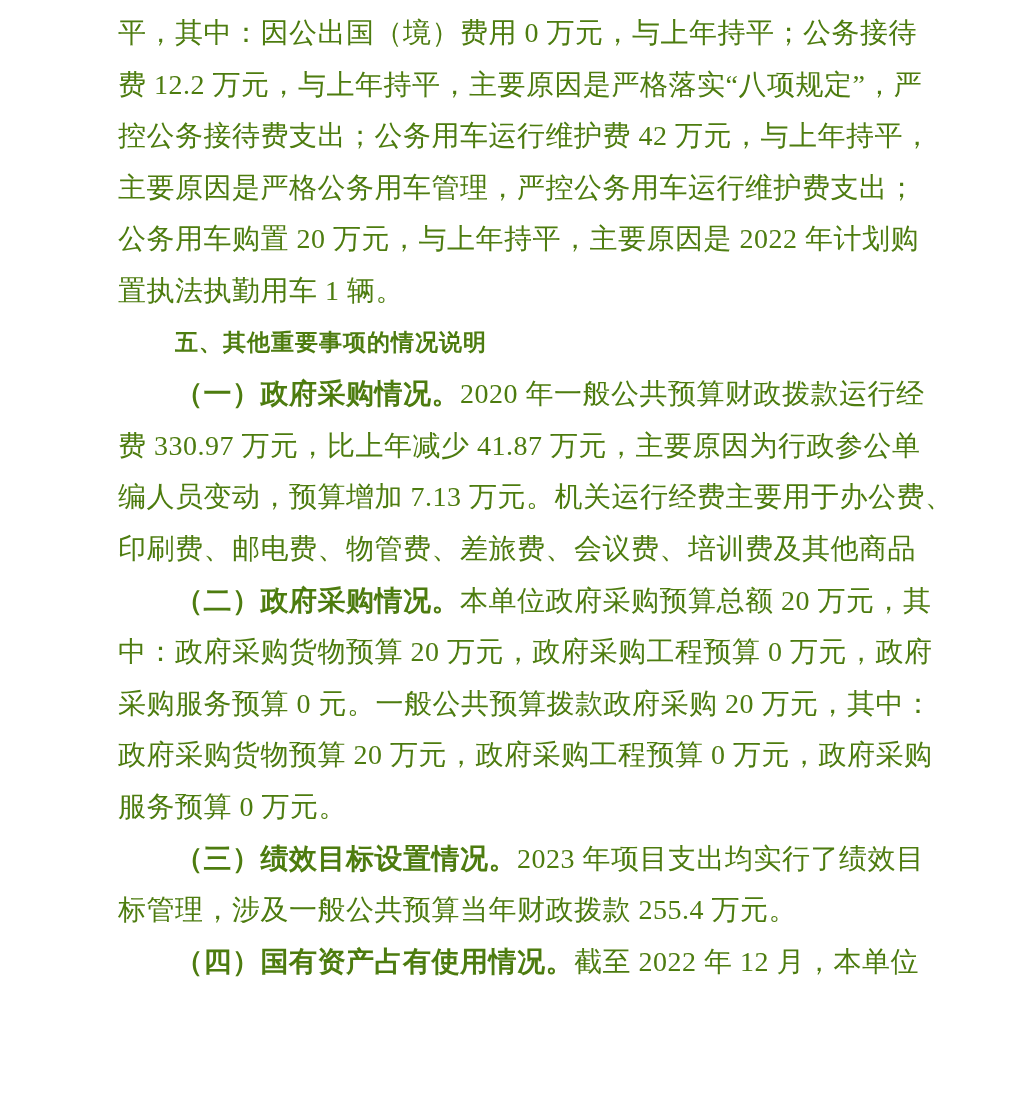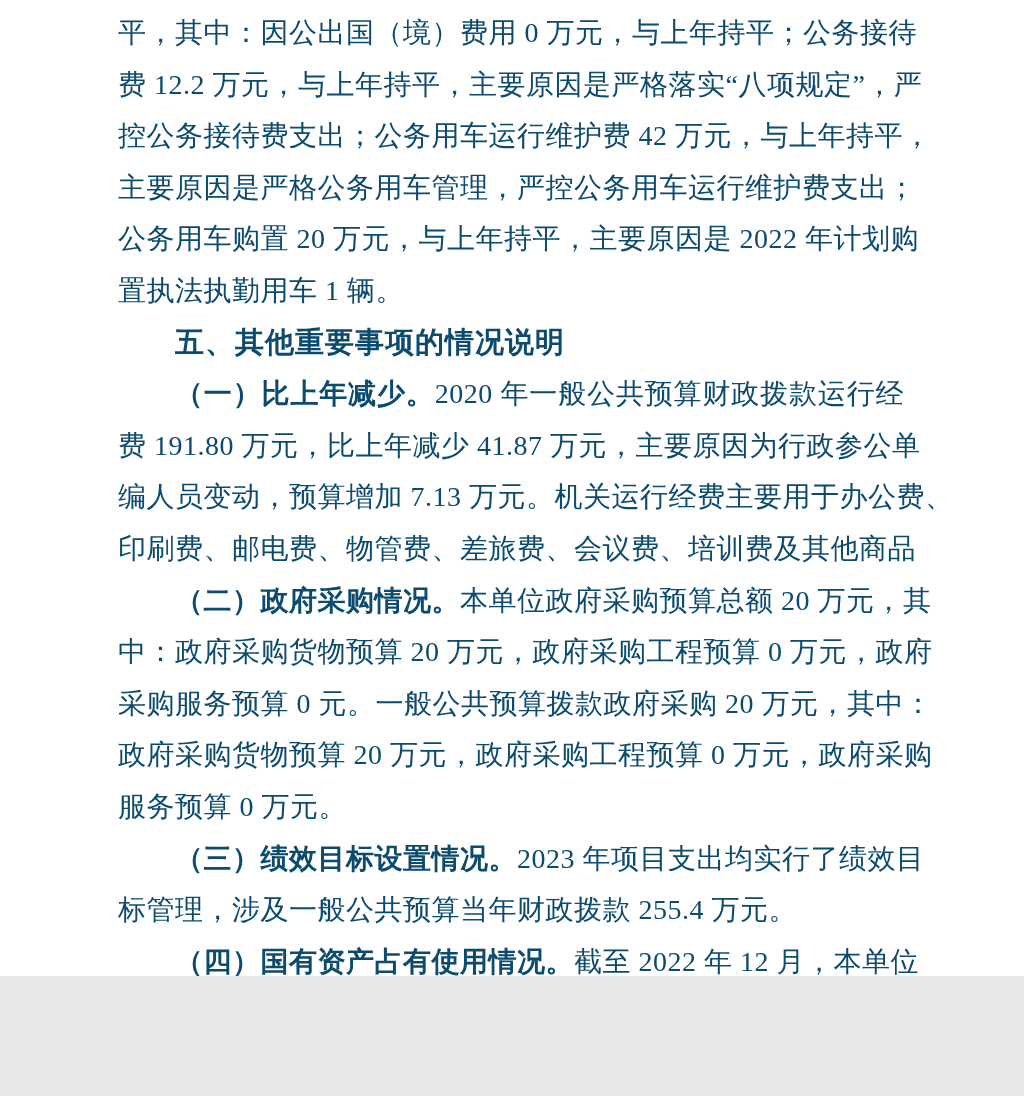--- a/index.html
+++ b/index.html
@@ -1,27 +1,27 @@
 <!DOCTYPE html>
 <html lang="zh"><head>
 <meta charset="utf-8">
 <style>
   * { margin: 0; padding: 0; box-sizing: border-box; }
   html, body { background: #e8e8e8; }
 
   .page {
     position: relative;
     width: 1024px;
-    height: 976px;
+    height: 1096px;
     margin: 0 auto;
     background: #ffffff;
     padding: 7px 120px 0 118px;
     overflow: hidden;
     font-family: "Liberation Serif", "DejaVu Serif", serif;
-    color: #0c4a6e;
+    color: #4d7c0f;
   }
 
   .line {
     height: 51.6px;
     line-height: 51.6px;
     font-size: 28px;
     white-space: nowrap;
     letter-spacing: 0.5px;
   }
 
@@ -34,21 +34,21 @@
 
   
   .last { text-align: right; text-align-last: left; }
 
   
   .indent { padding-left: 57px; }
 
   .heading {
     font-family: "Liberation Sans", "DejaVu Sans", sans-serif;
     font-weight: 700;
-    font-size: 29px;
+    font-size: 23px;
     padding-left: 57px;
     letter-spacing: 1px;
   }
 
   
   .lead { font-weight: 700; }
 </style>
 </head>
 <body>
 
@@ -56,22 +56,22 @@
 
   <div class="line j">平，其中：因公出国（境）费用 0 万元，与上年持平；公务接待</div>
   <div class="line j">费 12.2 万元，与上年持平，主要原因是严格落实“八项规定”，严</div>
   <div class="line j">控公务接待费支出；公务用车运行维护费 42 万元，与上年持平，</div>
   <div class="line j">主要原因是严格公务用车管理，严控公务用车运行维护费支出；</div>
   <div class="line j">公务用车购置 20 万元，与上年持平，主要原因是 2022 年计划购</div>
   <div class="line last">置执法执勤用车 1 辆。</div>
 
   <div class="line heading">五、其他重要事项的情况说明</div>
 
-  <div class="line j indent"><span class="lead">（一）比上年减少。</span><span>2020 年一般公共预算财政拨款运行经</span></div>
-  <div class="line j">费 191.80 万元，比上年减少 41.87 万元，主要原因为行政参公单</div>
+  <div class="line j indent"><span class="lead">（一）政府采购情况。</span><span>2020 年一般公共预算财政拨款运行经</span></div>
+  <div class="line j">费 330.97 万元，比上年减少 41.87 万元，主要原因为行政参公单</div>
   <div class="line j">编人员变动，预算增加 7.13 万元。机关运行经费主要用于办公费、</div>
   <div class="line j">印刷费、邮电费、物管费、差旅费、会议费、培训费及其他商品</div>
 
   <div class="line j indent"><span class="lead">（二）政府采购情况。</span><span>本单位政府采购预算总额 20 万元，其</span></div>
   <div class="line j">中：政府采购货物预算 20 万元，政府采购工程预算 0 万元，政府</div>
   <div class="line j">采购服务预算 0 元。一般公共预算拨款政府采购 20 万元，其中：</div>
   <div class="line j">政府采购货物预算 20 万元，政府采购工程预算 0 万元，政府采购</div>
   <div class="line last">服务预算 0 万元。</div>
 
   <div class="line j indent"><span class="lead">（三）绩效目标设置情况。</span><span>2023 年项目支出均实行了绩效目</span></div>

